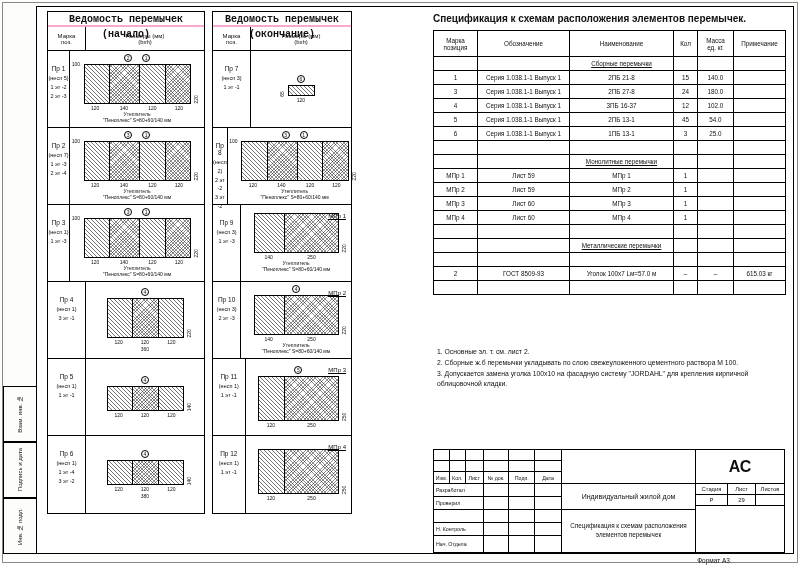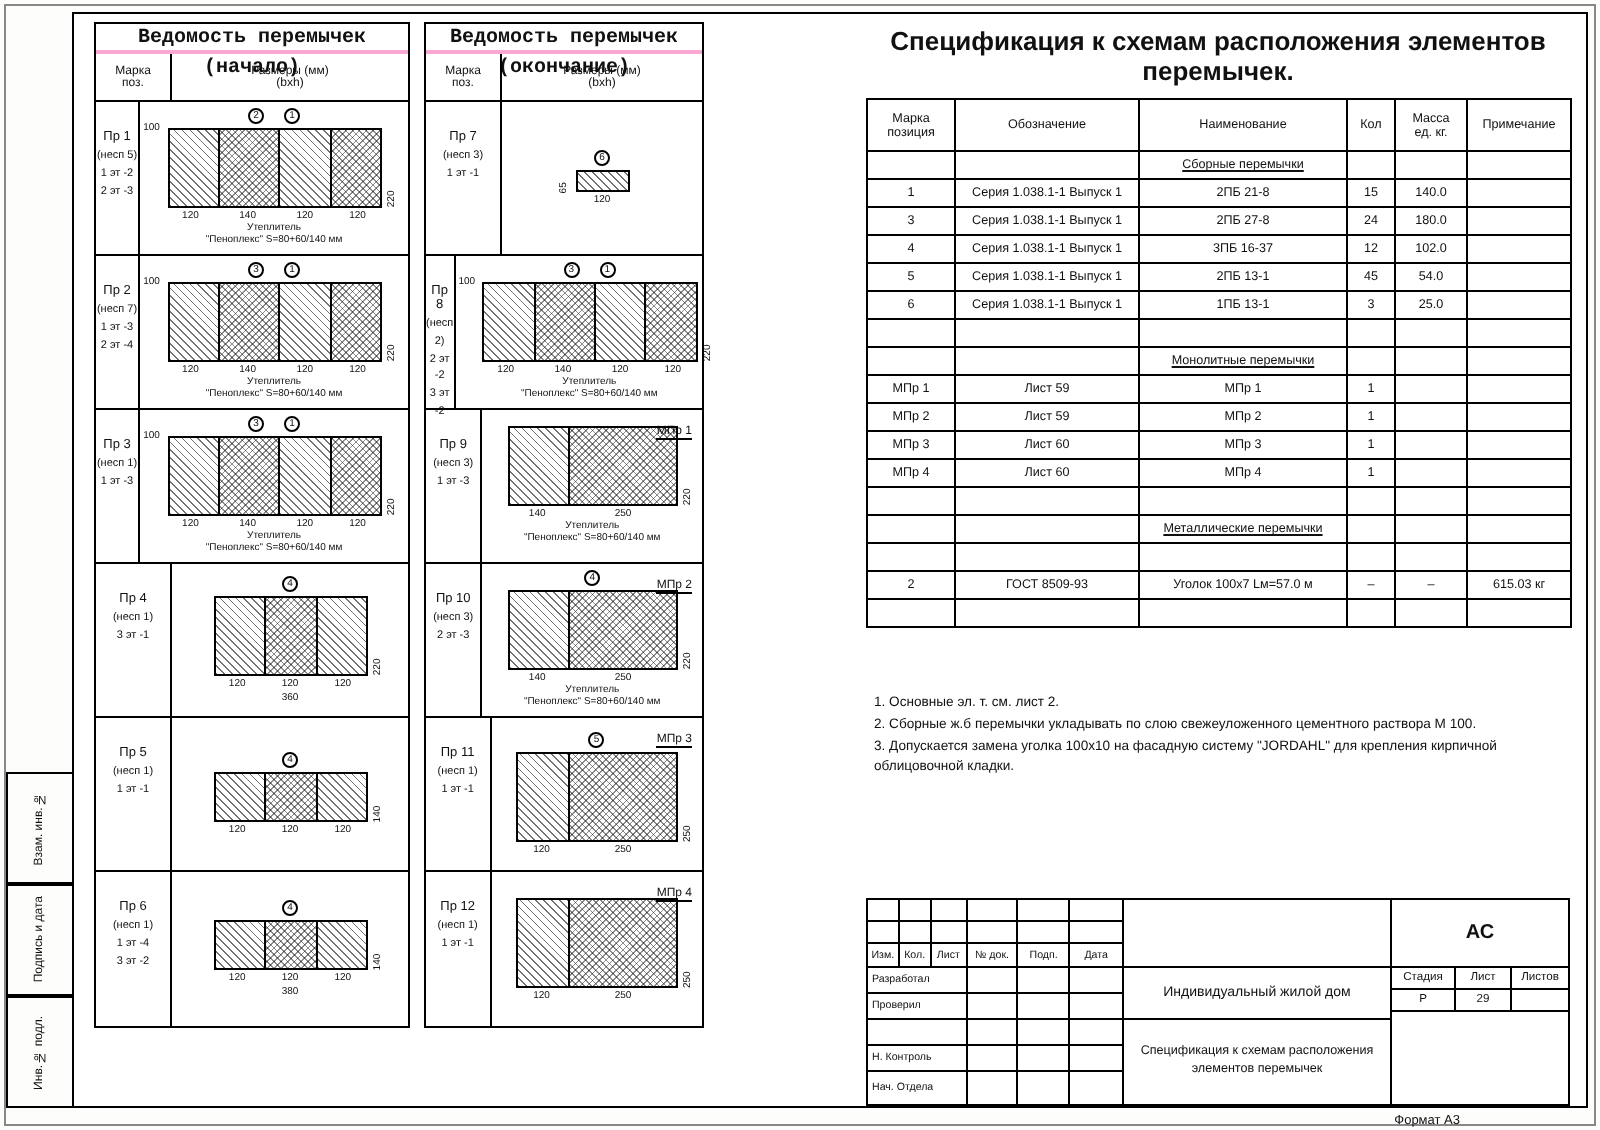--- a/index.html
+++ b/index.html
@@ -51,21 +51,21 @@
   .vdim.vleft { left:-9px; right:auto; }
   .ldim { position:absolute; left:-12px; top:-3px; font-size:5px; }
   .wlabels { display:flex; margin-top:1px; }
   .wl { font-size:5px; text-align:center; overflow:visible; }
   .total { font-size:5px; margin-top:1px; }
   .cap { font-size:5px; line-height:1.3; text-align:center; }
   .mpr { position:absolute; top:8px; right:5px; font-size:6px; border-bottom:0.6px solid #000; }
 
   
   .rarea { position:absolute; left:396px; top:2px; bottom:0; width:352px; }
-  .spec-title { margin-top:4px; text-align:center; font-size:13px; font-weight:bold; }
+  .spec-title { margin-top:4px; font-size:10px; font-weight:bold; }
   table.spec { border-collapse:collapse; margin-top:6px; width:352px; table-layout:fixed; }
   table.spec th, table.spec td { border:0.9px solid #000; font-size:6.3px; padding:0 2px; text-align:center; overflow:hidden; }
   table.spec th { height:26px; font-weight:normal; }
   table.spec td { height:14px; }
   td.gtext { text-decoration:underline; }
   .notes { position:absolute; top:338px; left:4px; width:346px; font-size:6.8px; line-height:1.35; }
   .note { margin-bottom:2px; }
 
   
   .tblock { position:absolute; bottom:0; right:0; width:352px; height:104px; border:1.4px solid #000; display:flex; background:#fff; }
@@ -74,21 +74,21 @@
   .chrow { height:11px; } .signrow { height:12px; } .rolerow { height:13px; }
   .rolerow:last-child { border-bottom:none; flex:1; }
   .tc { border-right:0.8px solid #000; display:flex; align-items:center; justify-content:center; text-align:center; }
   .tc:last-child { border-right:none; }
   .w16{width:16px}.w18{width:18px}.w26{width:26px}.w28{width:28px}.w32{width:32px}.w50{width:50px; justify-content:flex-start; padding-left:2px;}
   .tb-mid { width:134px; border-right:1px solid #000; display:flex; flex-direction:column; }
   .tb-mid-top { height:34px; border-bottom:0.8px solid #000; }
   .tb-project { height:26px; border-bottom:0.8px solid #000; display:flex; align-items:center; justify-content:center; font-size:7px; text-align:center; }
   .tb-doc { flex:1; display:flex; align-items:center; justify-content:center; font-size:6.3px; text-align:center; padding:0 6px; line-height:1.4; }
   .tb-right { width:88px; display:flex; flex-direction:column; font-size:5.8px; }
-  .tb-code { height:34px; border-bottom:0.8px solid #000; display:flex; align-items:center; justify-content:center; font-size:10px; font-weight:bold; }
+  .tb-code { height:34px; border-bottom:0.8px solid #000; display:flex; align-items:center; justify-content:center; font-size:16px; font-weight:bold; }
   .stagerow { height:11px; border-bottom:0.8px solid #000; display:flex; }
   .tb-org { flex:1; }
 </style>
 </head>
 <body>
 
 <div class="outer"></div>
 
 <div class="mstrip">
   <div class="mbox empty"></div>

